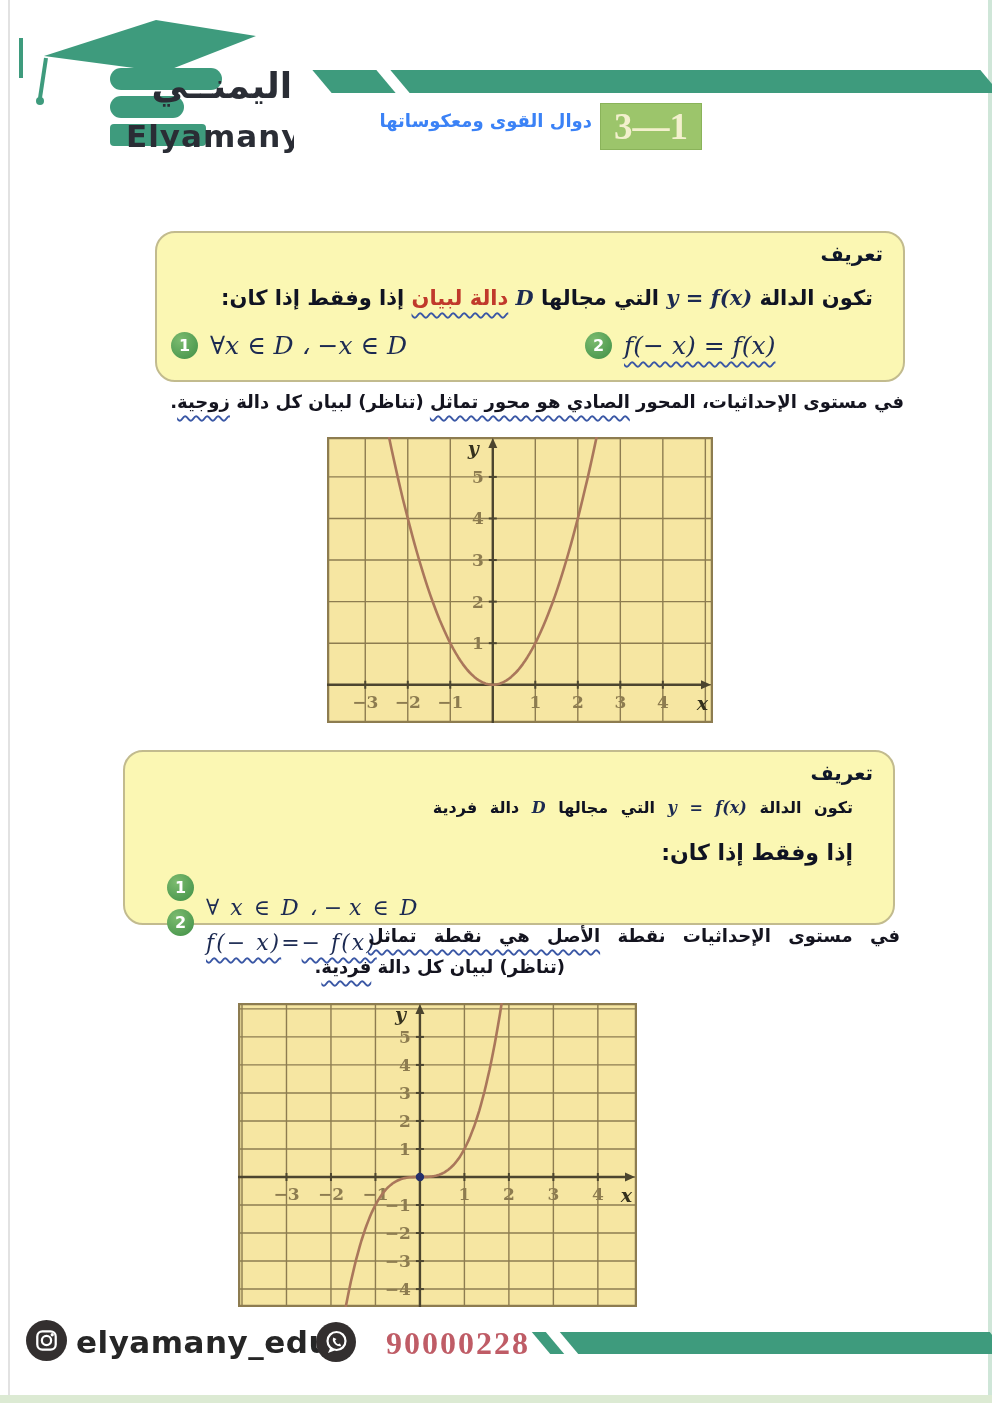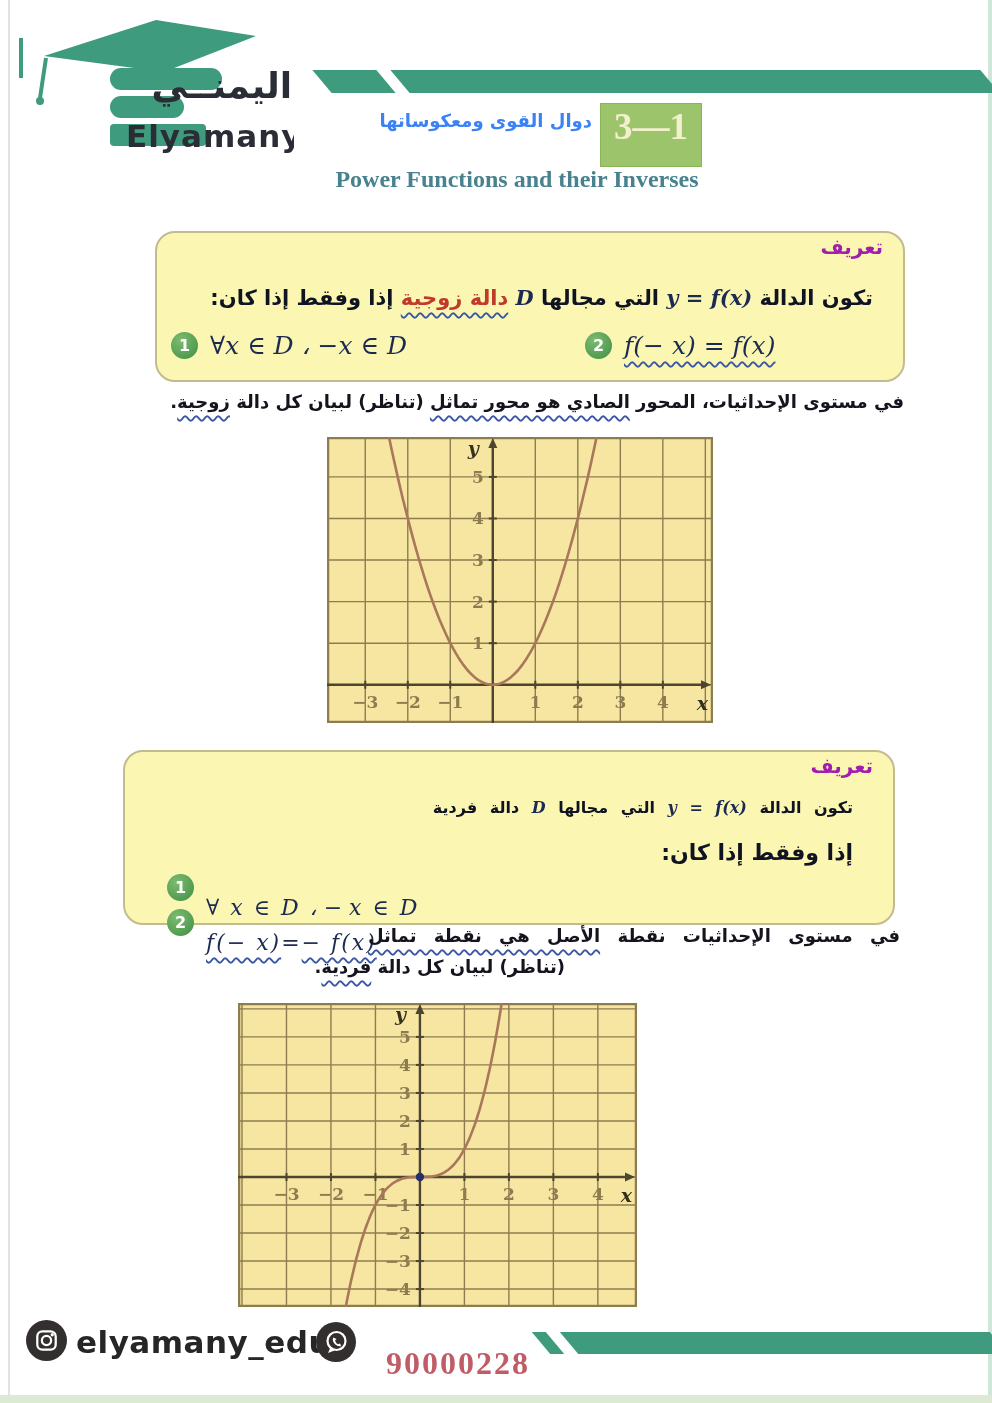--- a/index.html
+++ b/index.html
@@ -15,34 +15,34 @@
   .logo { position:absolute; left:14px; top:6px; width:280px; height:150px; }
 
   
   .hbar { position:absolute; height:23px; background:#3e9b7d; transform:skewX(40deg); }
   .hbar1 { left:322px; top:70px; width:64px; }
   .hbar2 { left:400px; top:70px; width:590px; }
   .fbar1 { left:541px; top:1332px; width:14px; height:22px; }
   .fbar2 { left:569px; top:1332px; width:430px; height:22px; }
 
   
-  .badge { position:absolute; left:600px; top:103px; width:102px; height:64px;
+  .badge { position:absolute; left:600px; top:103px; width:102px; height:47px;
            background:#9cc56b; border:1px solid #8ab35a; color:#f3f0cd; direction:ltr;
            font-family:"Liberation Serif", serif; font-weight:bold; font-size:37px;
            text-align:center; line-height:45px; }
   .title-ar { position:absolute; right:400px; top:110px; direction:rtl; white-space:nowrap;
               color:#3b82f6; font-weight:bold; font-size:18px; }
   .title-en { position:absolute; left:292px; top:166px; width:450px; text-align:center;
               color:#47828e; font-family:"Liberation Serif", serif; font-weight:bold; font-size:24px; }
 
   
   .defbox { position:absolute; background:#fbf7b3; border:2px solid #c2bb8e; border-radius:20px; }
   .defbox1 { left:155px; top:231px; width:750px; height:151px; }
   .defbox2 { left:123px; top:750px; width:772px; height:175px; }
-  .def-heading { position:absolute; right:20px; top:2px; color:#a21caf; font-weight:bold; font-size:20px; direction:rtl; }
+  .def-heading { position:absolute; right:20px; top:9px; color:#0f172a; font-weight:bold; font-size:20px; direction:rtl; }
   .def-line { position:absolute; right:30px; direction:rtl; white-space:nowrap;
               color:#101322; font-weight:bold; font-size:21px; }
   .defbox1 .def-line { top:52px; }
   .defbox2 .line1 { top:46px; right:40px; font-size:16px; word-spacing:7px; }
   .defbox2 .line2 { top:88px; right:40px; font-size:22px; }
   .math { font-family:"DejaVu Serif", serif; font-style:italic; color:#1c2a52; }
   .red  { color:#c0392b; }
   .wavy { text-decoration-line:underline; text-decoration-style:wavy;
           text-decoration-color:#3a57a5; text-decoration-thickness:2px; text-underline-offset:7px; }
   .cond { position:absolute; direction:ltr; white-space:nowrap; display:flex; align-items:center; }
@@ -71,21 +71,21 @@
   .graph text { font-family:"DejaVu Serif", serif; font-weight:bold; }
   .graph .gl  { font-size:17px; fill:#8d7c50; }
   .graph .gax { font-size:19px; font-style:italic; fill:#35311e; }
 
   
   .ig-icon { position:absolute; left:26px; top:1320px; width:41px; height:41px; }
   .ig-text { position:absolute; left:76px; top:1324px; color:#262626; font-weight:bold;
              font-size:31px; letter-spacing:0.5px; }
   .wa-icon { position:absolute; left:316px; top:1322px; width:40px; height:40px; }
   .wa-text { position:absolute; left:386px; top:1325px; color:#bf5c66; font-weight:bold;
-             font-family:"Liberation Serif", serif; font-size:32px; letter-spacing:2px;margin-top:20px; }
+             font-family:"Liberation Serif", serif; font-size:32px; letter-spacing:2px; }
 </style>
 </head>
 <body>
 
 <div class="page">
 
   <div class="edge-left"></div>
   <div class="edge-right"></div>
   <div class="edge-bottom"></div>
 
@@ -99,30 +99,29 @@
     <rect x="96" y="118" width="96" height="22" rx="4" fill="#3e9b7d"></rect>
     <text x="278" y="92" text-anchor="end" font-size="36" font-weight="bold" fill="#2a2d35">اليمنــي</text>
     <text x="112" y="141" font-size="31" font-weight="bold" fill="#2a2d35" letter-spacing="1">Elyamany</text>
   </svg>
 
   <div class="hbar hbar1"></div>
   <div class="hbar hbar2"></div>
 
   <div class="badge">3—1</div>
   <div class="title-ar">دوال القوى ومعكوساتها</div>
-  <div class="title-en">Power Functions and their Inverses</div>
 
   <div class="defbox defbox1">
     <div class="def-heading">تعريف</div>
     <div class="def-line">
       <span>تكون الدالة</span>
       <bdi dir="ltr" class="math">y = f(x)</bdi>
       <span>التي مجالها</span>
       <bdi dir="ltr" class="math">D</bdi>
-      <span class="red wavy">دالة زوجية</span>
+      <span class="red wavy">دالة لبيان</span>
       <span>إذا وفقط إذا كان:</span>
     </div>
     <div class="cond cond1">
       <span class="num-circle">1</span>
       <span class="math">∀x ∈ D ، −x ∈ D</span>
     </div>
     <div class="cond cond2">
       <span class="num-circle">2</span>
       <span class="math wavy">f(− x) = f(x)</span>
     </div>

